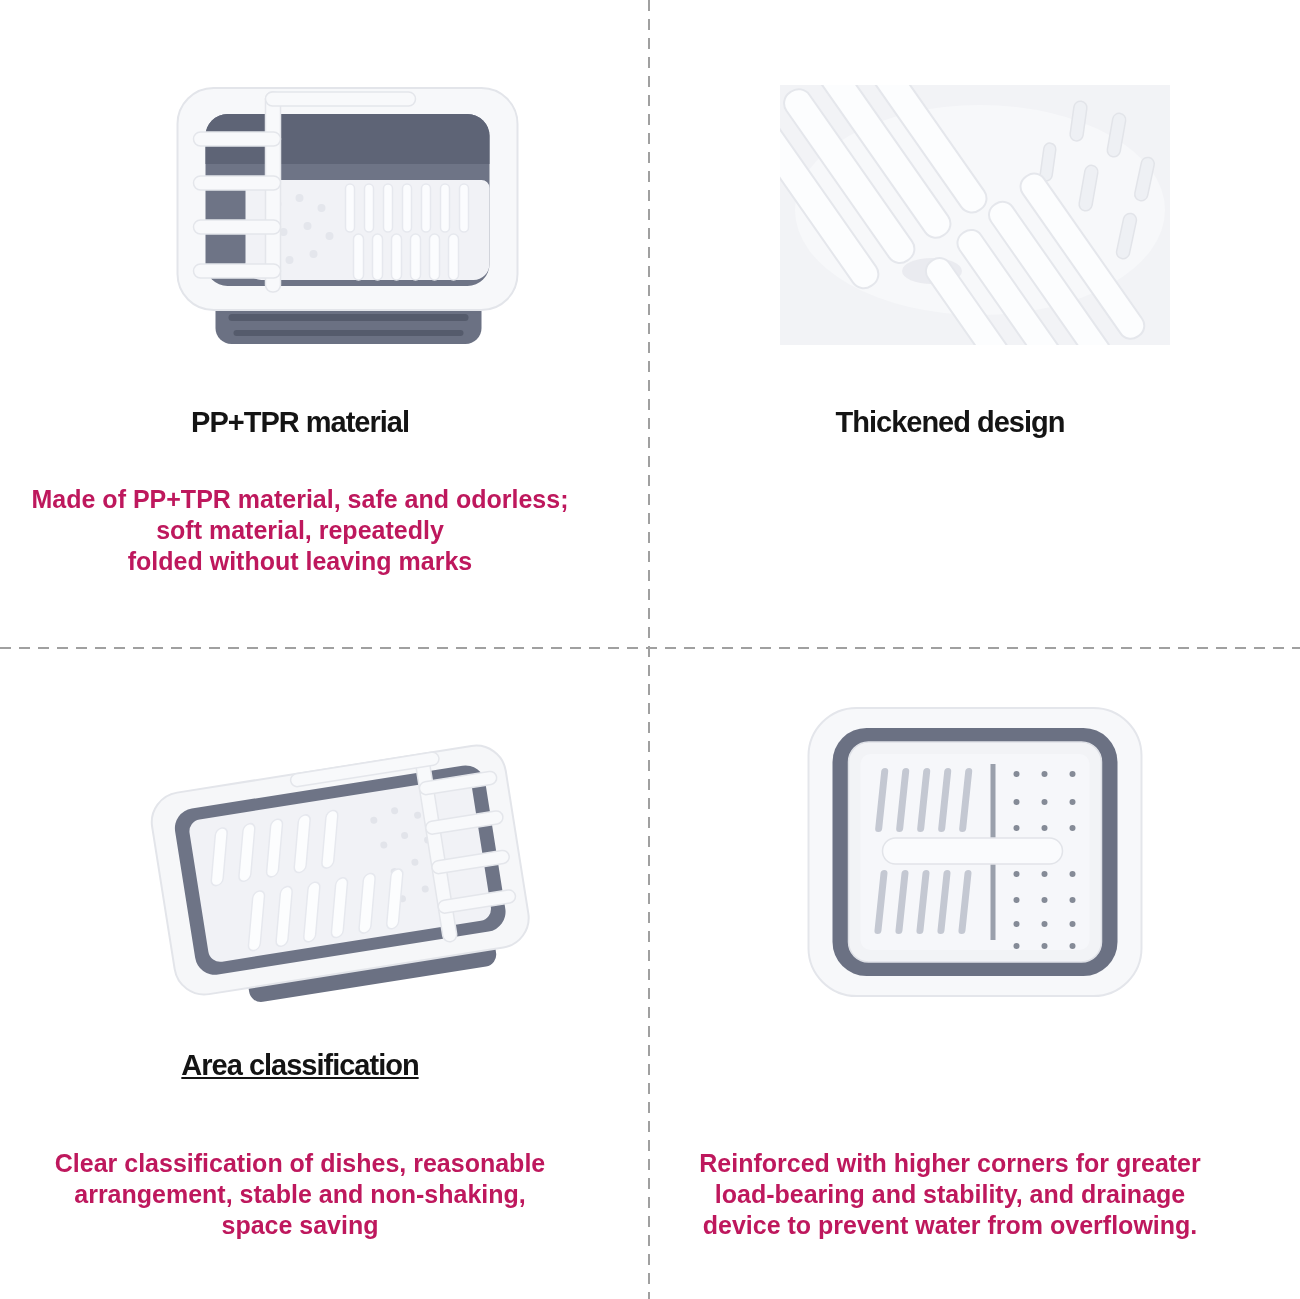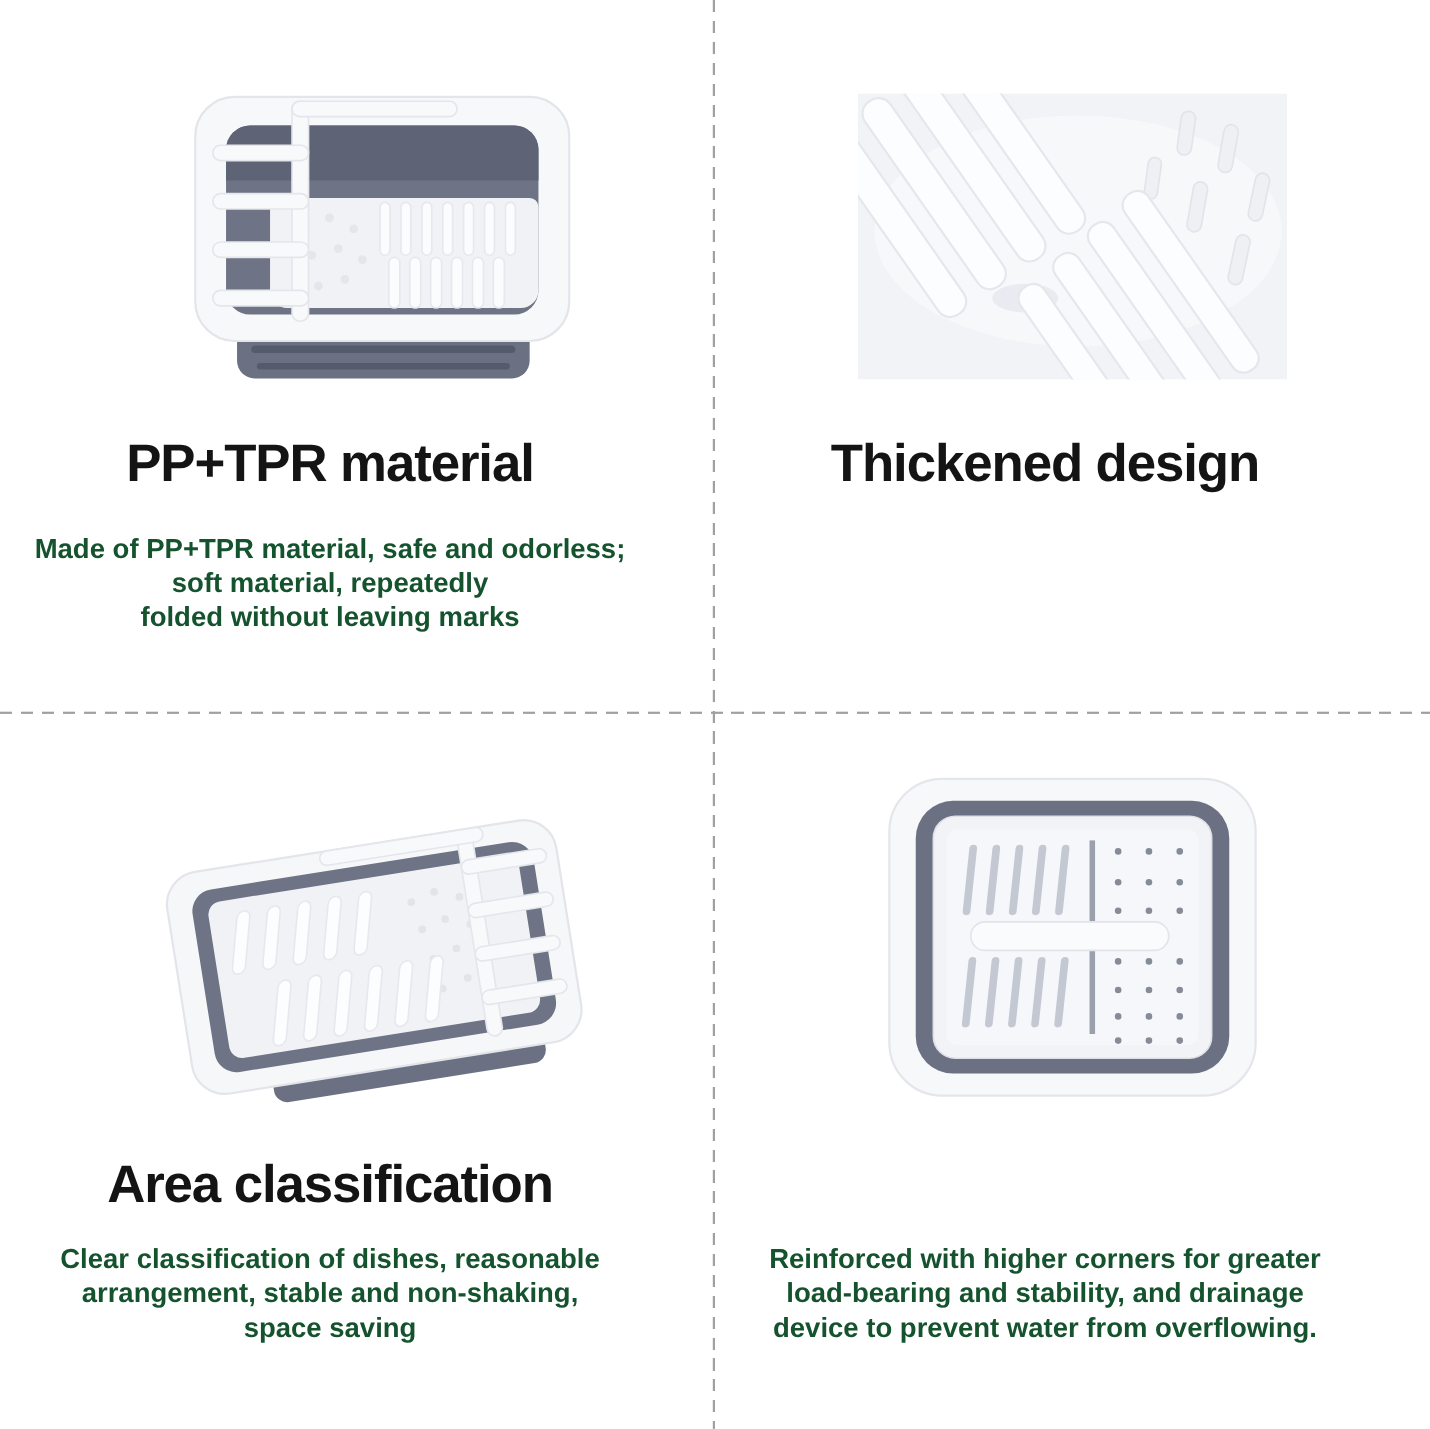--- a/index.html
+++ b/index.html
@@ -25,33 +25,33 @@
   #q-br{left:650px;top:650px}
 
   .photo{position:absolute;left:50%;transform:translateX(-50%);}
   #q-tl .photo{top:72px;margin-left:22px;}
   #q-tr .photo{top:85px;}
   #q-bl .photo{top:90px;margin-left:16px;}
   #q-br .photo{top:52px;}
 
   .title{
     position:absolute;left:0;width:600px;text-align:center;
-    font-size:48px;font-weight:bold;color:#141414;letter-spacing:-1px;
+    font-size:29px;font-weight:bold;color:#141414;letter-spacing:-1px;
     line-height:48px;margin:0;
   }
   #q-tl .title,#q-tr .title{top:398px;}
-  #q-bl .title,#q-br .title{top:404px;}
+  #q-bl .title,#q-br .title{top:391px;text-decoration:underline;}
 
   .desc{
     position:absolute;left:0;width:600px;text-align:center;
-    font-size:25px;font-weight:bold;color:#14532d;line-height:31px;
+    font-size:25px;font-weight:bold;color:#be185d;line-height:31px;
     white-space:pre-line;margin:0;
   }
   #q-tl .desc,#q-tr .desc{top:484px;}
-  #q-bl .desc,#q-br .desc{top:480px;}
+  #q-bl .desc,#q-br .desc{top:498px;}
 
   svg{display:block;}
 </style>
 </head>
 <body>
 
 <div class="canvas">
 
   <section class="quad" id="q-tl">
     <div class="photo" aria-label="dish-rack-angled-front-photo">

